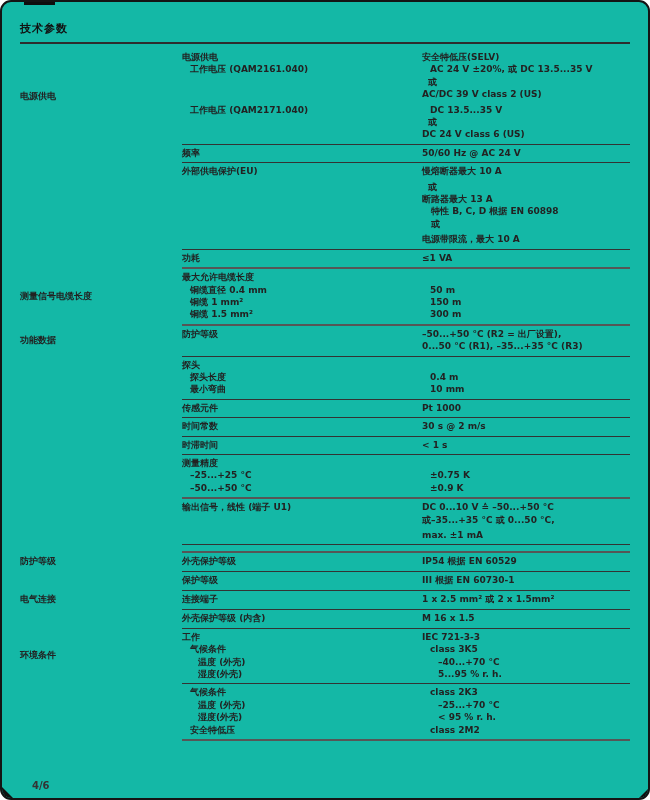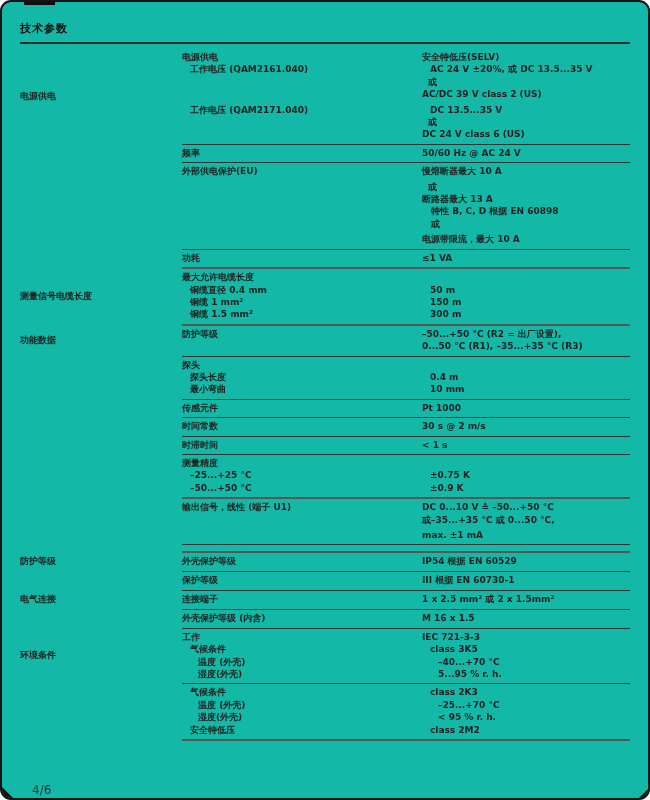--- a/index.html
+++ b/index.html
@@ -29,22 +29,22 @@
   .p{width:240px;flex:none;}
   .v{flex:1;}
   .ind1{padding-left:8px;}
   .ind2{padding-left:16px;}
   .vind1{padding-left:6px;}
   .vind2{padding-left:9px;}
   .gap{height:3px;}
   .rule{margin-left:162px;height:1px;background:#333333;}
   .rule.thick{height:2px;background:#565656;}
   .footer{
-    position:absolute;left:30px;bottom:1px;
-    font-size:12px;font-weight:normal;color:#333;
+    position:absolute;left:30px;bottom:7px;
+    font-size:10px;font-weight:bold;color:#333;
   }
   .smudge{position:absolute;width:0;height:0;}
   .smudge.bl{left:0;bottom:0;border-left:11px solid #101010;border-top:11px solid transparent;}
   .smudge.br{right:0;bottom:0;border-right:9px solid #101010;border-top:9px solid transparent;}
 </style>
 </head>
 <body>
 
 <div class="page">
   <div class="top-crop"></div>

